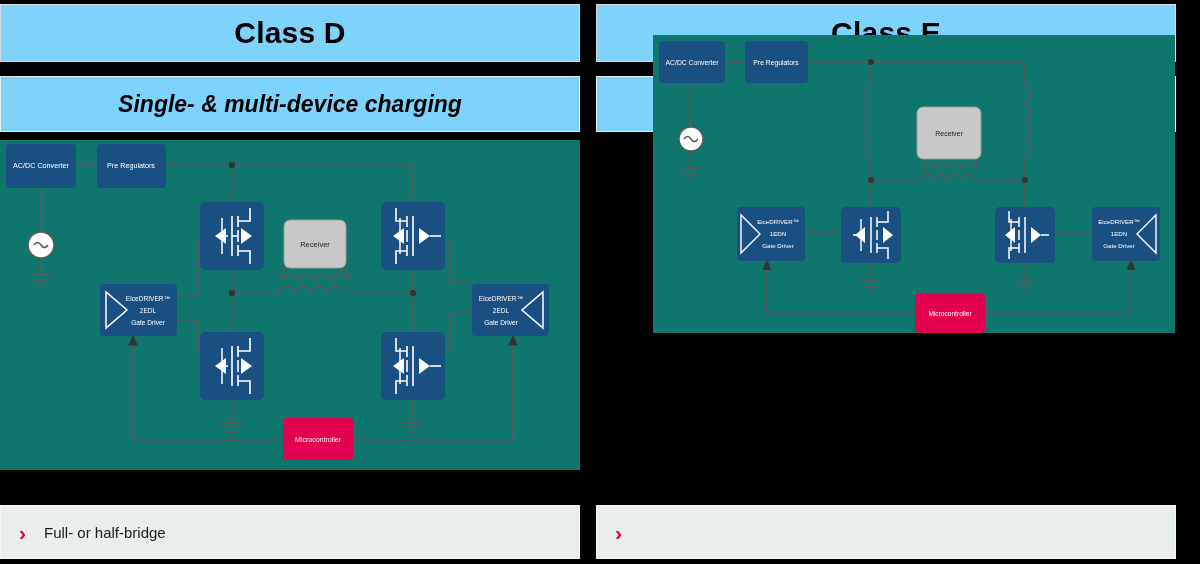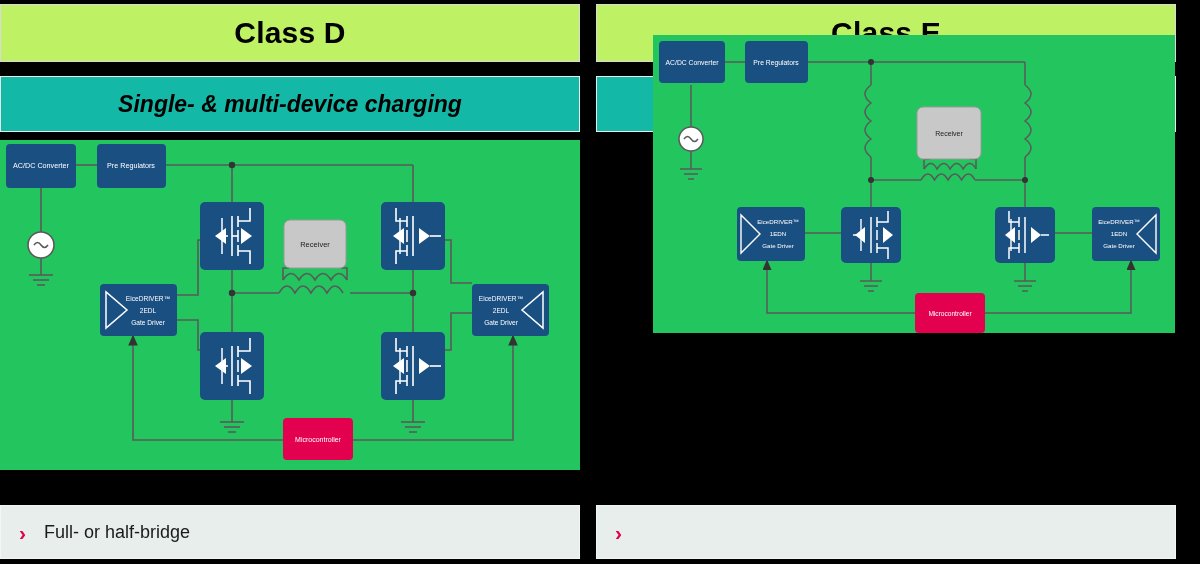--- a/index.html
+++ b/index.html
@@ -9,55 +9,55 @@
     font-family:"Liberation Sans", sans-serif;
     overflow:hidden;
     position:relative;
   }
   .panel{position:absolute;top:0;height:564px;width:580px;}
   #panel-d{left:0;}
   #panel-e{left:596px;}
 
   .title-band{
     position:absolute;left:0;top:4px;width:580px;height:58px;
-    background:#bef264;
+    background:#7dd3fc;
     border:1px solid #d9d9d9;
     box-sizing:border-box;
     display:flex;align-items:center;justify-content:center;
   }
   .title-band .title-text{
     font-size:30px;font-weight:bold;color:#000;letter-spacing:0.2px;
   }
 
   .sub-band{
     position:absolute;left:0;top:76px;width:580px;height:56px;
-    background:#14b8a6;
+    background:#7dd3fc;
     border:1px solid #e4eeea;
     box-sizing:border-box;
     display:flex;align-items:center;justify-content:center;
   }
   .sub-band .sub-text{
     font-size:23px;font-weight:bold;font-style:italic;color:#000;
   }
 
   .bullet-band{
     position:absolute;left:0;top:505px;width:580px;height:54px;
     background:#e8eeec;
     border:1px solid #f2f6f4;
     box-sizing:border-box;
     display:flex;align-items:center;
   }
   .chev{
     color:#e2004f;font-size:21px;font-weight:bold;margin-left:18px;margin-right:18px;
     line-height:1;
   }
-  .bullet-text{font-size:18px;color:#1a1a1a;}
+  .bullet-text{font-size:15px;color:#1a1a1a;}
 
   
-  .canvas{position:absolute;background:#22c55e;}
+  .canvas{position:absolute;background:#0f766e;}
   #canvas-d{left:0;top:140px;width:580px;height:330px;}
   #canvas-e{left:57px;top:35px;width:522px;height:298px;}
 
   svg{display:block;}
 </style>
 </head>
 <body>
 
 <div class="panel" id="panel-d">
 

